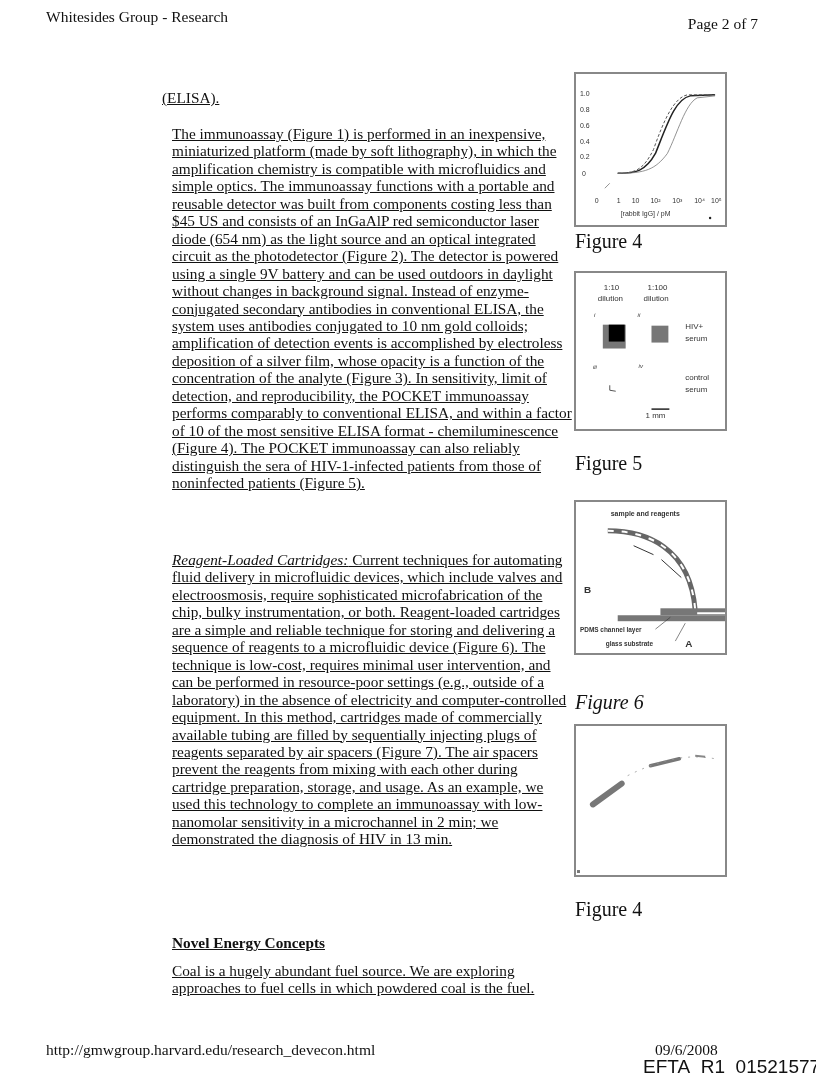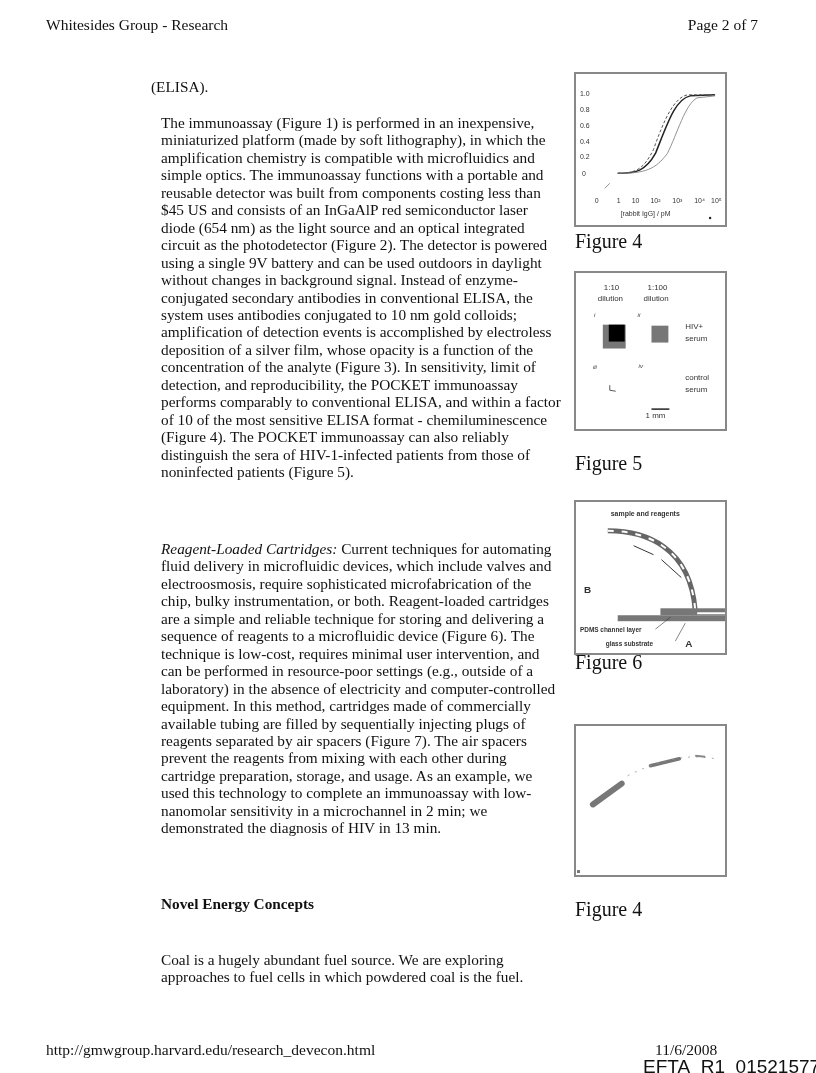--- a/index.html
+++ b/index.html
@@ -1,41 +1,41 @@
 <!DOCTYPE html>
 <html><head>
 <meta charset="utf-8">
 <style>
   html, body { margin:0; padding:0; background:#fff; }
   body { width:816px; height:1073px; position:relative; overflow:hidden;
          font-family:"Liberation Serif", serif; color:#111; }
-  .hdr { position:absolute; top:16px; font-size:15.5px; }
+  .hdr { position:absolute; top:8px; font-size:15.5px; }
   .hdr-left { left:46px; }
-  .hdr-right { right:58px; }
+  .hdr-right { right:58px;margin-top:7px; }
   .ftr { position:absolute; font-size:15.5px; }
   .ftr-url { left:46px; top:1041px; }
   .ftr-date { left:655px; top:1041px; }
   .ftr-id { left:643px; top:1056px; font-family:"Liberation Sans", sans-serif; font-size:19px; }
 
   .main { position:absolute; left:157px; top:0; width:400px; font-size:15.3px; line-height:17.45px; }
-  .main p { margin:4px; position:absolute; left:0; width:400px; }
+  .main p { margin:15px; position:absolute; left:0; width:400px;text-decoration:underline; }
   .elisa { top:74px; left:-10px !important; }
   .p1 { top:110px; }
   .p2 { top:536px; }
-  .h-energy { top:891px; font-weight:bold; }
+  .h-energy { top:919px; font-weight:bold; }
   .p3 { top:947px; }
 
   .fig { position:absolute; left:574px; width:153px; border:2px solid #888; background:#fff; box-sizing:border-box; }
   .fig svg { display:block; width:100%; height:100%; }
   .caption { position:absolute; left:575px; font-size:20px; }
   .f4 { top:72px; height:155px; }
   .f5 { top:271px; height:160px; }
   .f6 { top:500px; height:155px; }
   .f7 { top:724px; height:153px; }
-  .c4 { top:230px; } .c5 { top:452px;text-align:right; } .c6 { top:651px; } .c7 { top:898px; }
+  .c4 { top:230px; } .c5 { top:452px;text-align:right; } .c6 { top:691px;font-style:italic; } .c7 { top:898px; }
   .svgt { font-family:"Liberation Sans", sans-serif; fill:#333; }
 </style>
 </head>
 <body>
 
 <div class="hdr hdr-left">Whitesides Group - Research</div>
 <div class="hdr hdr-right">Page 2 of 7</div>
 
 <div class="main">
   <p class="elisa">(ELISA).</p>
@@ -125,14 +125,14 @@
     <path d="M17 79 L46 58" stroke="#777" stroke-width="6" stroke-linecap="round"></path>
     <path d="M75 40 L104 33" stroke="#777" stroke-width="3.5" stroke-linecap="round"></path>
     <path d="M52 50 C80 36 110 27 140 33" fill="none" stroke="#999" stroke-width="0.8" stroke-dasharray="2,6"></path>
     <path d="M120 30 L130 31" stroke="#888" stroke-width="2"></path>
     <rect x="1" y="145" width="3" height="3" fill="#777"></rect>
   </svg>
 </div>
 <div class="caption c7">Figure 4</div>
 
 <div class="ftr ftr-url">http://gmwgroup.harvard.edu/research_devecon.html</div>
-<div class="ftr ftr-date">11/6/2008</div>
+<div class="ftr ftr-date">09/6/2008</div>
 <div class="ftr ftr-id">EFTA_R1_01521577</div>
 
 </body></html>

